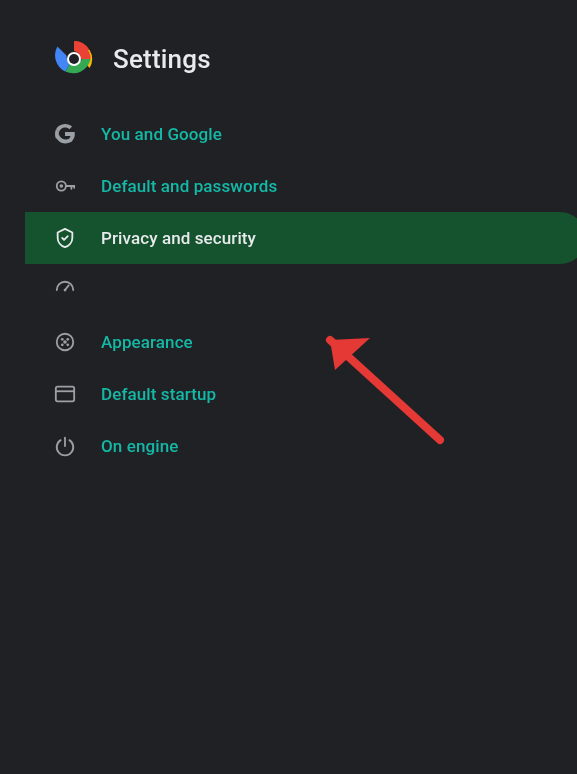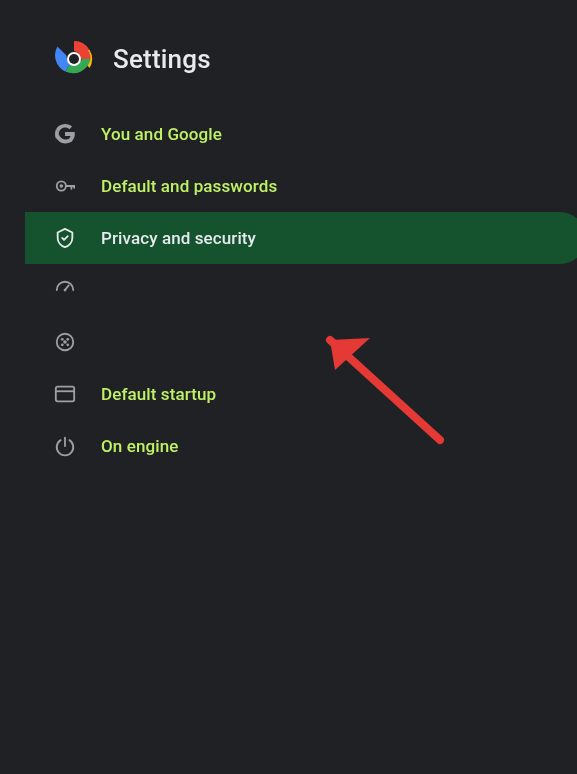--- a/index.html
+++ b/index.html
@@ -72,21 +72,21 @@
       color: #9aa0a6;
     }
 
     .nav-item.active .nav-item-icon {
       color: #e8eaed;
     }
 
     .nav-item-label {
       font-size: 17px;
       font-weight: 500;
-      color: #bef264;
+      color: #14b8a6;
       letter-spacing: 0.1px;
     }
 
     .nav-item.active .nav-item-label {
       color: #e8eaed;
     }
 
     
     .arrow-annotation {
       position: absolute;
@@ -179,20 +179,21 @@
       <span class="nav-item-icon">
         <svg width="22" height="22" viewBox="0 0 24 24" fill="none">
           <circle cx="12" cy="12" r="9" stroke="#9aa0a6" stroke-width="2" fill="none"></circle>
           <circle cx="9" cy="9" r="1.5" fill="#9aa0a6"></circle>
           <circle cx="15" cy="9" r="1.5" fill="#9aa0a6"></circle>
           <circle cx="9" cy="15" r="1.5" fill="#9aa0a6"></circle>
           <circle cx="15" cy="15" r="1.5" fill="#9aa0a6"></circle>
           <circle cx="12" cy="12" r="2" fill="#9aa0a6"></circle>
         </svg>
       </span>
+      <span class="nav-item-label">Appearance</span>
     </li>
 
 
     <li class="nav-item">
       <span class="nav-item-icon">
         <svg width="22" height="22" viewBox="0 0 24 24" fill="none">
           <rect x="2" y="4" width="20" height="16" rx="2" stroke="#9aa0a6" stroke-width="2" fill="none"></rect>
           <line x1="2" y1="9" x2="22" y2="9" stroke="#9aa0a6" stroke-width="2"></line>
         </svg>
       </span>

